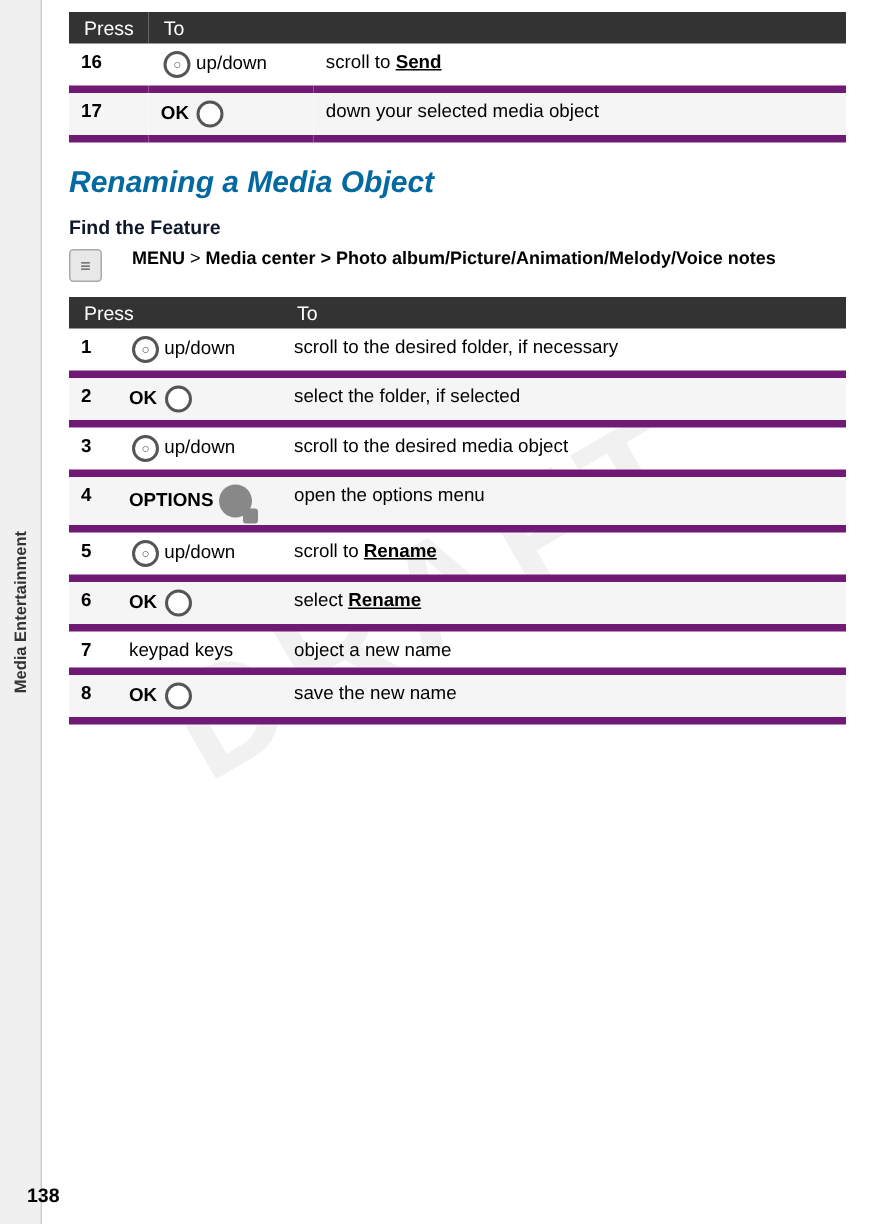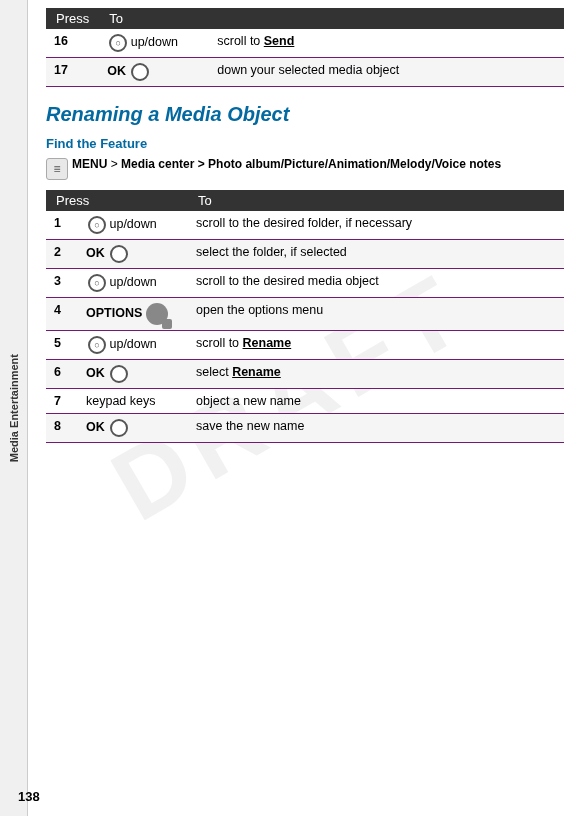--- a/index.html
+++ b/index.html
@@ -87,21 +87,21 @@
     }
 
     table thead th {
       padding: 3px 10px;
       text-align: left;
       font-size: 13px;
       font-weight: normal;
     }
 
     table tbody tr {
-      border-bottom: 1px solid #701a75;
+      border-bottom: 5px solid #701a75;
     }
 
     table tbody tr:nth-child(even) {
       background: #f5f5f5;
     }
 
     table tbody td {
       padding: 5px 8px;
       vertical-align: top;
       font-size: 12.5px;
@@ -157,21 +157,21 @@
       font-size: 20px;
       font-weight: bold;
       font-style: italic;
       color: #0369a1;
       margin: 16px 0 10px 0;
     }
 
     .subsection-title {
       font-size: 13px;
       font-weight: bold;
-      color: #0369a1;
+      color: #0f172a;
       margin-bottom: 6px;
     }
 
     .underline-bold {
       text-decoration: underline;
       font-weight: bold;
     }
 
     .options-icon {
       display: inline-block;
@@ -190,21 +190,21 @@
       right: -4px;
       width: 10px;
       height: 10px;
       background: #888;
       border-radius: 2px;
     }
 
     .menu-path-block {
       display: flex;
       align-items: flex-start;
-      gap: 4px;
+      gap: 20px;
       margin-bottom: 10px;
       font-size: 12px;
     }
 
     .menu-icon-box {
       display: inline-block;
       width: 22px;
       height: 22px;
       border: 1px solid #aaa;
       border-radius: 3px;

